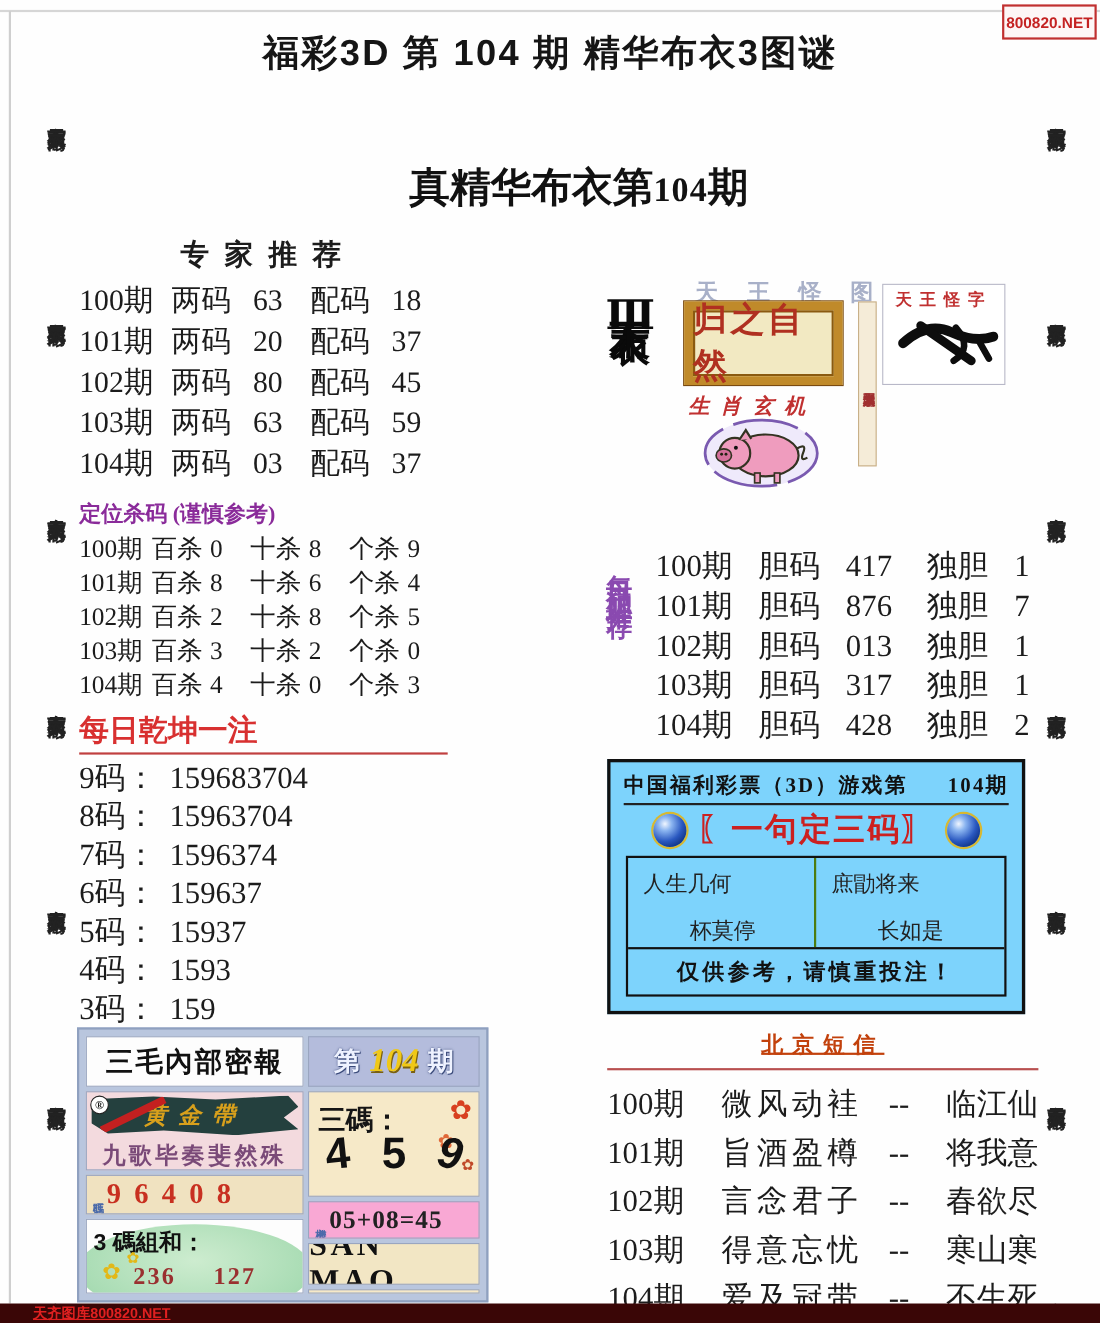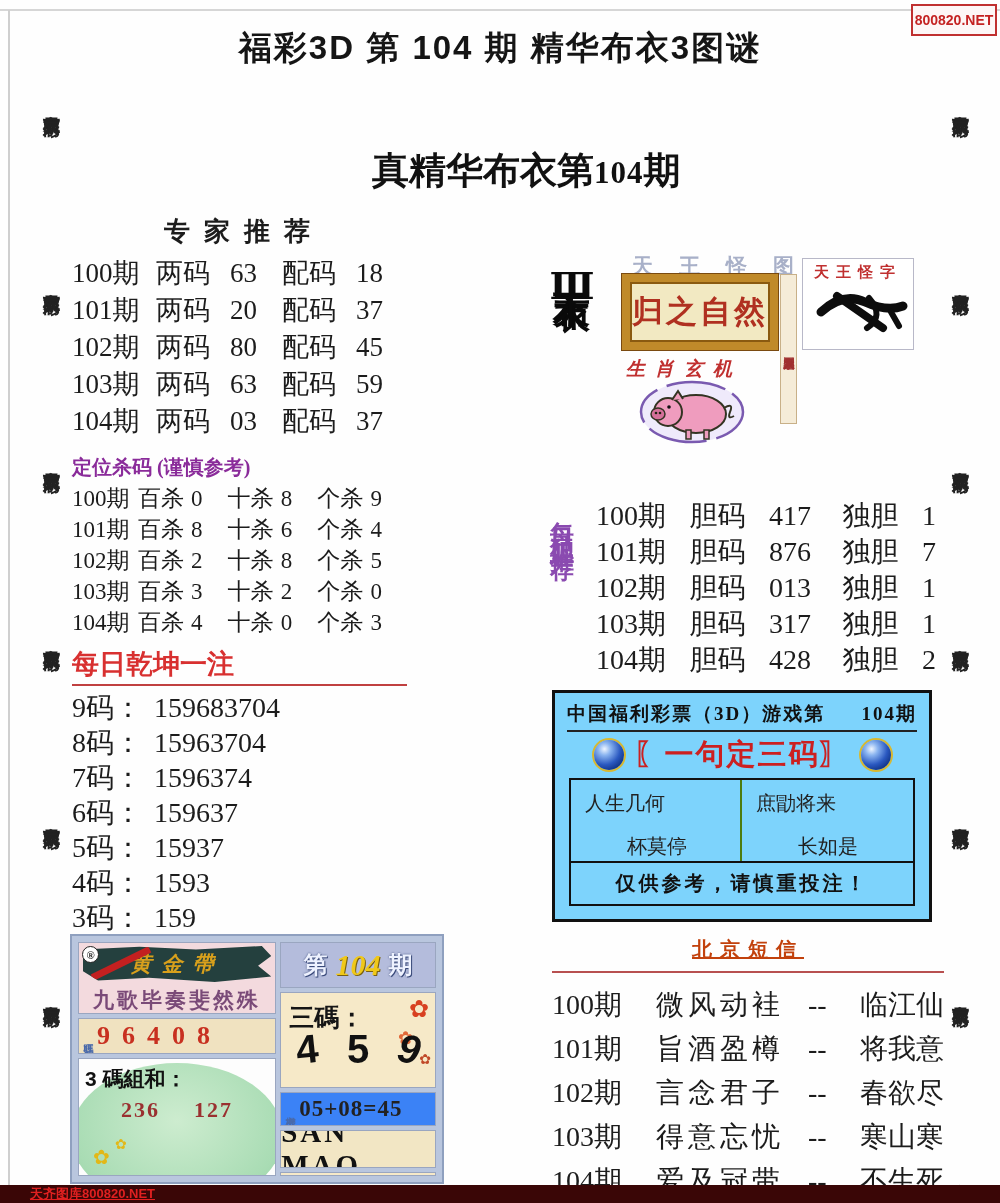--- a/index.html
+++ b/index.html
@@ -71,39 +71,39 @@
   .flowerY { position:absolute; color:#e2b818; font-size:20px; }
   .smb-issue { height:46px; background:#b4bcdc; display:flex; align-items:center; justify-content:center; gap:8px; }
   .issue-ch { color:#eef2ff; text-shadow:0 0 2px #3a4a7a, 1px 1px 0 #3a4a7a; font-weight:bold; font-size:24px; }
   .issue-num { color:#f0c818; font-weight:bold; font-style:italic; font-size:30px; text-shadow:1px 1px 0 #7a6010; }
   .smb-sanma { height:96px; background:#f6e9c8; }
   .sanma-label { position:absolute; left:8px; top:8px; font-weight:bold; font-size:25px; color:#151515; }
   .sanma-digits { position:absolute; left:0; top:34px; width:100%; display:flex; justify-content:space-around;
     font-family:"Liberation Sans",sans-serif; font-weight:bold; font-size:40px; color:#111; }
   .sanma-digits .d1{ transform:rotate(-6deg);} .sanma-digits .d3{ transform:rotate(10deg); font-style:italic;}
   .flowerR { position:absolute; color:#d84020; }
-  .smb-xuan { height:34px; background:#3b82f6; display:flex; align-items:center; }
+  .smb-xuan { height:34px; background:#f9a8d4; display:flex; align-items:center; }
   .xuan-f { font-size:23px; color:#222; font-weight:bold; letter-spacing:1px; }
   .smb-en { height:38px; background:#f2e6c4; display:flex; align-items:center; justify-content:center;
     font-weight:bold; font-size:29px; letter-spacing:3px; color:#111; }
   .smb-red { flex:1; background:#f6e9c8; }
 
   .bottom-bar { position:absolute; left:0; bottom:0; width:100%; height:18px; background:#3a0606;
     display:flex; align-items:center; }
   .bottom-bar span { margin-left:30px; color:#e02020; font-family:"Liberation Sans",sans-serif;
     font-weight:bold; font-size:13px; text-decoration:underline; }
 
   
   .brand { position:absolute; left:546px; top:264px; writing-mode:vertical-rl; text-orientation:upright;
     font-weight:bold; font-size:37px; color:#0a0a0a; letter-spacing:0px; }
 
   #tw { position:absolute; left:622px; top:250px; width:292px; height:196px; }
   .tw-bgtitle { position:absolute; left:10px; top:2px; font-weight:bold; font-size:21px; color:#a8b0c8;
     letter-spacing:26px; white-space:nowrap; }
-  .tw-gold { position:absolute; left:0; top:24px; width:156px; height:76px; background:#f2e9c2;
+  .tw-gold { position:absolute; left:0; top:24px; width:144px; height:76px; background:#f2e9c2;
     border:8px solid #c08a2a; box-shadow:0 0 0 2px #8a5a10 inset, 0 0 0 1px #7a4a10;
     display:flex; align-items:center; justify-content:center; }
   .tw-gold span { color:#b03020; font-weight:bold; font-size:31px; letter-spacing:3px; }
   .tw-series { position:absolute; left:158px; top:24px; width:17px; height:150px; background:#f5ecd8;
     border:1px solid #c8b088; writing-mode:vertical-rl; text-orientation:upright; font-size:11px; font-weight:bold;
     color:#a03030; display:flex; align-items:center; justify-content:center; }
   .tw-guaizi { position:absolute; left:180px; top:8px; width:112px; height:92px; background:#fff; border:1px solid #b8b8c8; }
   .tw-guaizi .gz-t { text-align:center; margin-top:4px; color:#c03030; font-weight:bold; font-size:15px; letter-spacing:7px; }
   .tw-shengxiao { position:absolute; left:4px; top:106px; color:#c03030; font-weight:bold; font-size:19px;
     letter-spacing:10px; font-style:italic; white-space:nowrap; }
@@ -299,20 +299,21 @@
     <div class="qrow">
         <span class="ql">3码：</span>
         <span>159</span>
       </div>
 
     <div class="sm-title">三毛中奖图</div>
   </div>
 
   <div id="sm-card">
     <div class="sm-colL">
+      <div class="sm-box smb-title">三毛內部密報</div>
       <div class="sm-box smb-pink">
         <div class="reg-mark">®</div>
         <div class="banner">
           <span class="gold">黄金帶</span>
           <span class="slash"></span>
         </div>
         <div class="poem">九歌毕奏斐然殊</div>
       </div>
       <div class="sm-box smb-wang">
         <span class="vlabel">旺碼</span>

